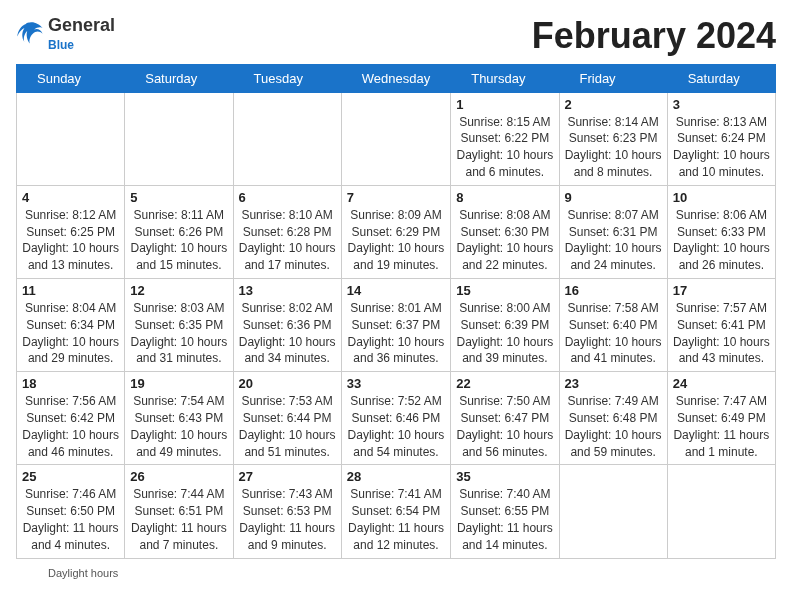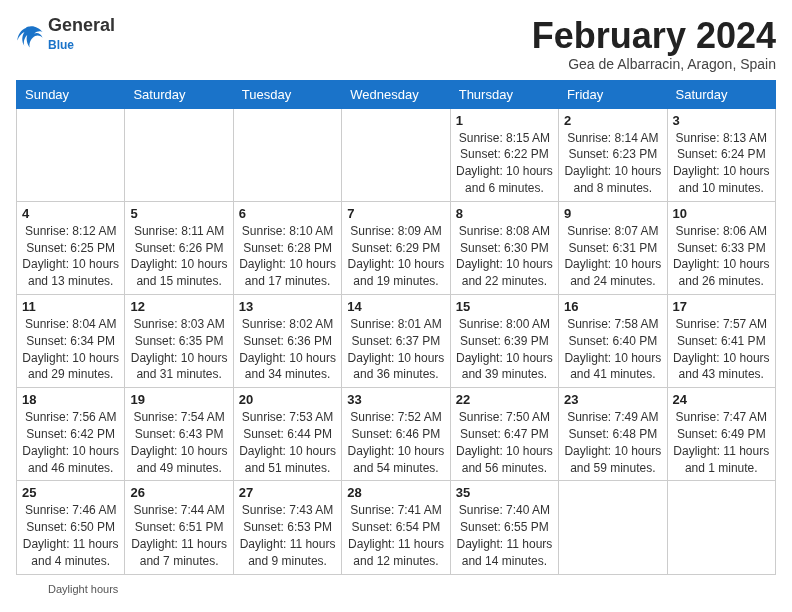--- a/index.html
+++ b/index.html
@@ -11,21 +11,21 @@
       padding: 16px;
     }
     .header-area {
       display: flex;
       justify-content: space-between;
       align-items: flex-start;
       margin-bottom: 8px;
     }
     .logo {
       display: flex;
-      align-items: flex-end;
+      align-items: center;
       gap: 4px;
     }
     .logo-text-general {
       font-size: 18px;
       font-weight: bold;
       color: #333;
       line-height: 1;
     }
     .logo-text-blue {
       font-size: 12px;
@@ -51,21 +51,21 @@
       color: #444;
     }
     table {
       width: 100%;
       border-collapse: collapse;
       font-size: 11px;
     }
     thead tr th {
       background-color: #1a73c9;
       color: #fff;
-      padding: 6px 8px;
+      padding: 6px 20px;
       text-align: left;
       font-size: 13px;
       font-weight: normal;
       border: 1px solid #1a73c9;
     }
     tbody tr td {
       border: 1px solid #ccc;
       vertical-align: top;
       padding: 4px 5px;
       width: calc(100% / 7);
@@ -105,21 +105,20 @@
         <path d="M20 2 C24 0 34 4 38 10 C36 8 30 8 26 12 C30 10 36 12 38 18 C34 14 28 14 24 18 C20 22 18 28 20 32 C16 28 14 20 16 14 C12 18 10 24 12 30 C8 24 8 16 12 10 C8 12 4 16 2 22 C2 14 8 6 14 4 C16 2 18 2 20 2Z" fill="#1a73c9"></path>
       </svg>
     </div>
     <div>
       <div><span class="logo-text-general">General</span></div>
       <div><span class="logo-text-blue">Blue</span></div>
     </div>
   </div>
   <div class="title-area">
     <div class="calendar-title">February 2024</div>
-    <div class="calendar-subtitle">Gea de Albarracin, Aragon, Spain</div>
   </div>
 </div>
 
 <table>
   <thead>
     <tr>
         <th>Sunday</th>
         <th>Saturday</th>
         <th>Tuesday</th>
         <th>Wednesday</th>

